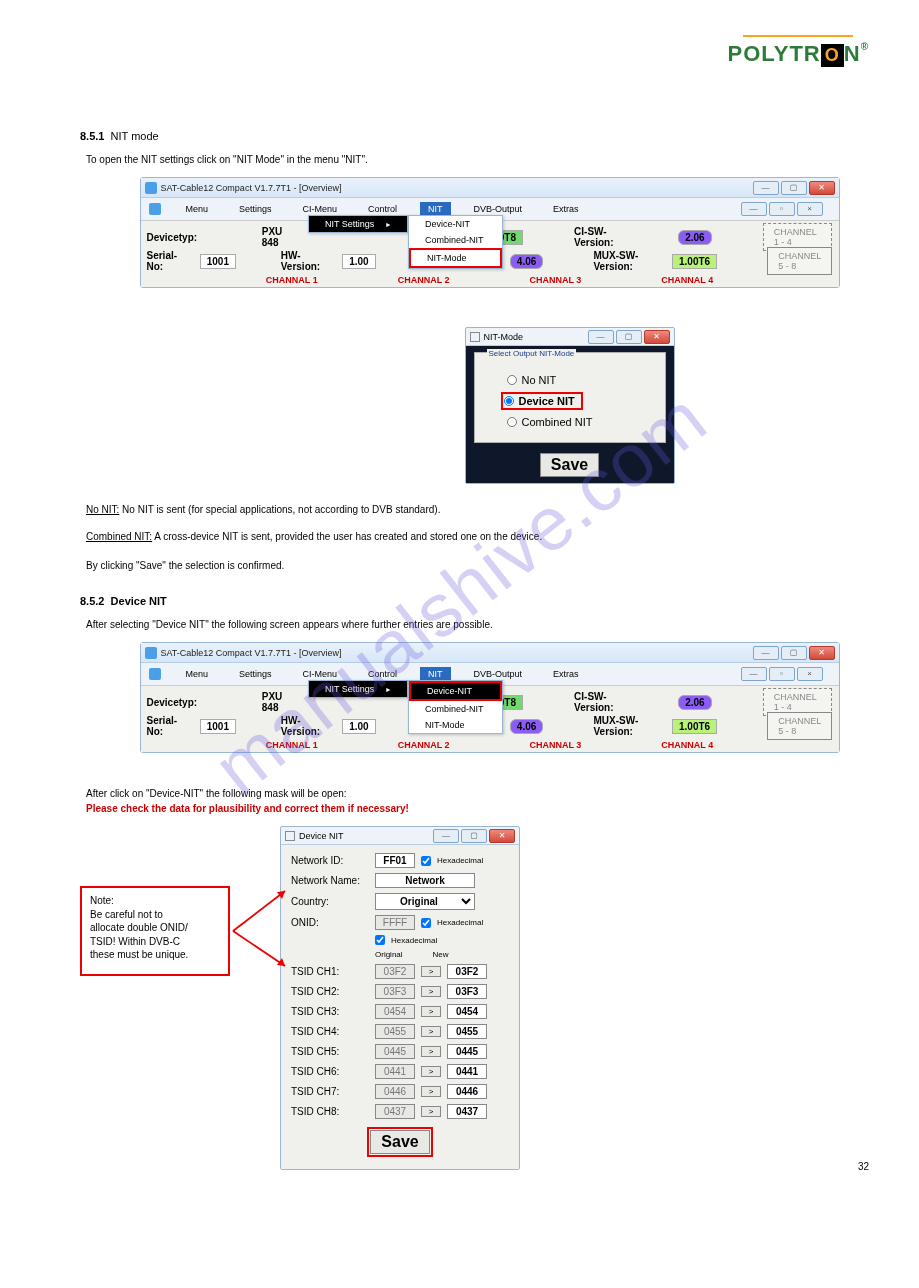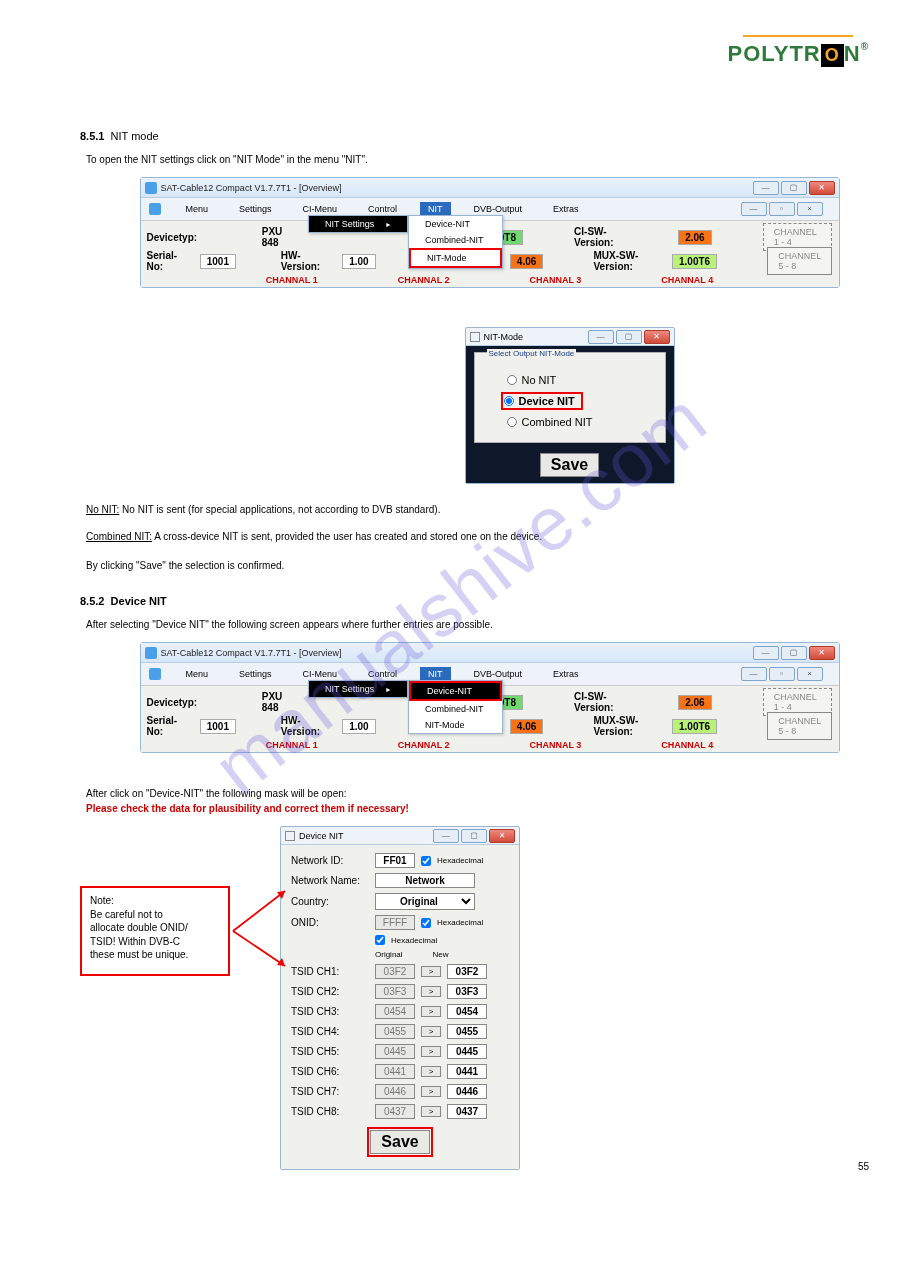--- a/index.html
+++ b/index.html
@@ -33,21 +33,21 @@
   .menubar > div { padding: 2px 8px; font-size: 9px; }
   .menubar .menu-icon { width:12px; height:12px; background:#4aa0e8; border-radius:2px; padding:0; margin-right:2px;}
   .menubar .active { background:#2a6bbf; color:#fff; }
 
   .content-area { background:#f0f0ec; border-top:1px solid #ccc; padding: 4px 6px 0; }
   .inforow { display:flex; align-items:center; gap:21px; height: 24px; }
   .lbl { font-weight: bold; font-size: 10px; }
   .valbox { border:1px solid #aaa; padding: 1px 6px; background:#fff; font-weight:bold; font-size:10px; text-align:center; }
   .valbox.green { background:#6fdb6f; }
   .valbox.lime { background:#b8f27a; }
-  .valbox.yellow { background:#f97316; }
+  .valbox.yellow { background:#8b5cf6;border-radius:6px; }
   .chanbtn { border:1px dashed #888; padding: 3px 10px; font-size:9px; color:#888; background:#f4f4f0; }
   .chanbtn.solid { border-style:solid; }
   .channels-row { display:flex; gap: 80px; justify-content:center; padding: 2px 0; }
   .chan-label { color:#c00; font-weight:bold; font-size:9px; }
 
   
   .dropdown { position:absolute; border:1px solid #9ab6d4; background:#fff; box-shadow:1px 1px 3px rgba(0,0,0,.2); }
   .dropdown .dditem { padding: 3px 18px 3px 16px; font-size:9px; white-space:nowrap; }
   .dropdown .dditem.hi { background:#000000; color:#fff; }
   .dd-arrow::after { content:"▸"; font-size:8px; margin-left:12px; }
@@ -424,14 +424,14 @@
         <div style="text-align:center; margin-top:8px;">
           <div class="red-annot" style="display:inline-block; padding:1px;">
             <button class="save-btn">Save</button>
           </div>
         </div>
       </div>
     </div>
   </div>
 
   <div class="watermark">manualshive.com</div>
-  <div class="pg-num">55</div>
+  <div class="pg-num">32</div>
 </div>
 
 </body></html>

